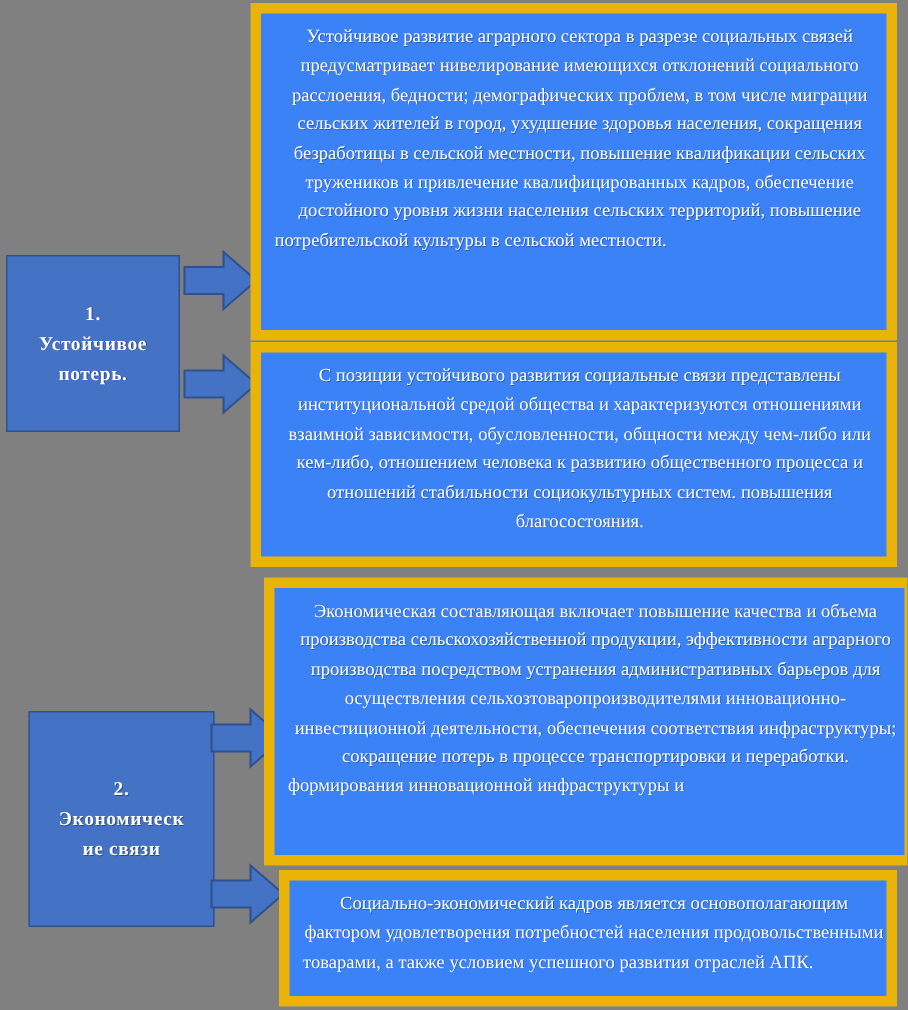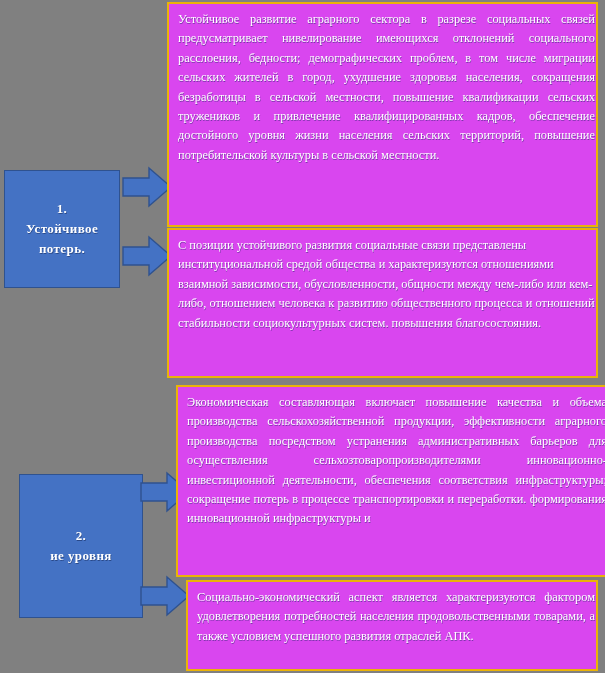--- a/index.html
+++ b/index.html
@@ -35,33 +35,33 @@
     align-items: center;
     justify-content: center;
     letter-spacing: 0.4px;
     text-shadow: 0.6px 0.6px 0px rgba(20,40,90,0.55);
   }
   .cat-line { display: block; white-space: pre; }
 
   
   .txt-box {
     position: absolute;
-    background: #d946ef;
-    border: 2px solid #eab308;
+    background: #3b82f6;
+    border: 7px solid #eab308;
     box-sizing: border-box;
     color: #FFFFFF;
     font-size: 12.4px;
     line-height: 19.4px;
     padding: 6px 1px 4px 9px;
     overflow: hidden;
     text-shadow: 0.5px 0.5px 0px rgba(22,42,95,0.5);
   }
   .just { text-align: justify; text-justify: inter-word; }
   .left { text-align: left; }
-  .just > p, .left > p { margin: 0; }
+  .just > p, .left > p { margin: 0; text-align: center; }
   .just > p { text-align-last: left; }
 
   
   .arrow {
     position: absolute;
   }
   .arrow svg { display: block; }
 </style>
 </head>
 <body>
@@ -69,21 +69,22 @@
 <div id="canvas">
 
   <div class="cat-box" style="left:4px; top:170px; width:116px; height:118px;">
     <span class="cat-line">1.</span>
     <span class="cat-line">Устойчивое</span>
     <span class="cat-line">потерь.</span>
   </div>
 
   <div class="cat-box" style="left:19px; top:474px; width:124px; height:144px;">
     <span class="cat-line">2.</span>
-    <span class="cat-line">ие уровня</span>
+    <span class="cat-line">Экономическ</span>
+    <span class="cat-line">ие связи</span>
   </div>
 
   <div class="arrow" style="left:122px; top:166px; width:50px; height:42px;">
     <svg width="50" height="42" viewBox="0 0 50 42">
       <polygon points="1,12 27,12 27,2 49,21 27,40 27,30 1,30" fill="#4472C4" stroke="#2F528F" stroke-width="1.4" stroke-linejoin="miter"></polygon>
     </svg>
   </div>
 
   <div class="arrow" style="left:122px; top:235px; width:50px; height:42px;">
     <svg width="50" height="42" viewBox="0 0 50 42">
@@ -109,16 +110,16 @@
 
   <div class="txt-box left" style="left:167px; top:228px; width:431px; height:150px;">
     <p>С позиции устойчивого развития социальные связи представлены институциональной средой общества и характеризуются отношениями взаимной зависимости, обусловленности, общности между чем-либо или кем-либо, отношением человека к развитию общественного процесса и отношений стабильности социокультурных систем. повышения благосостояния.</p>
   </div>
 
   <div class="txt-box just" style="left:176px; top:385px; width:434px; height:192px;">
     <p>Экономическая составляющая включает повышение качества и объема производства сельскохозяйственной продукции, эффективности аграрного производства посредством устранения административных барьеров для осуществления сельхозтоваропроизводителями инновационно-инвестиционной деятельности, обеспечения соответствия инфраструктуры; сокращение потерь в процессе транспортировки и переработки. формирования инновационной инфраструктуры и</p>
   </div>
 
   <div class="txt-box just" style="left:186px; top:580px; width:412px; height:91px;">
-    <p>Социально-экономический аспект является характеризуются фактором удовлетворения потребностей населения продовольственными товарами, а также условием успешного развития отраслей АПК.</p>
+    <p>Социально-экономический кадров является основополагающим фактором удовлетворения потребностей населения продовольственными товарами, а также условием успешного развития отраслей АПК.</p>
   </div>
 
 </div>
 
 </body></html>

